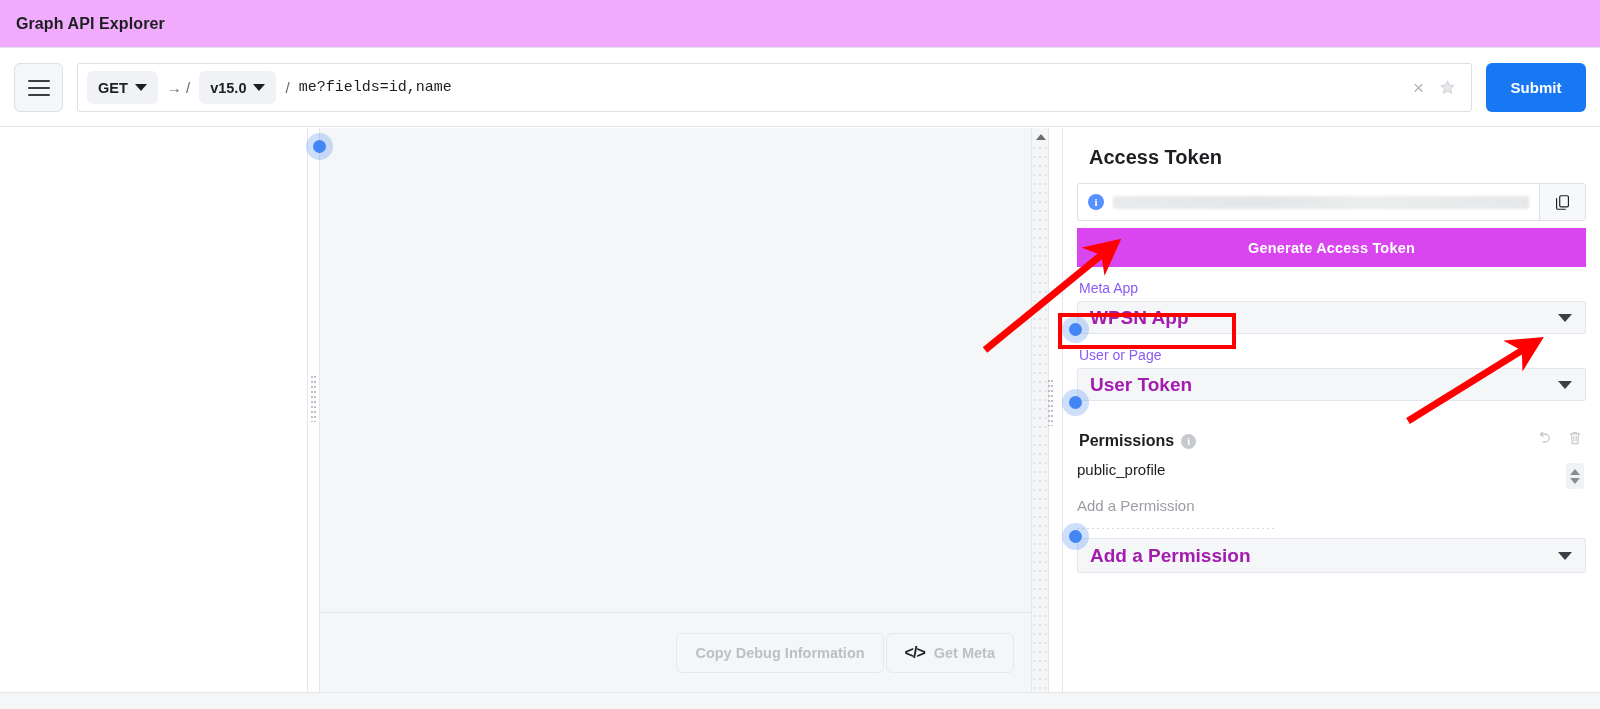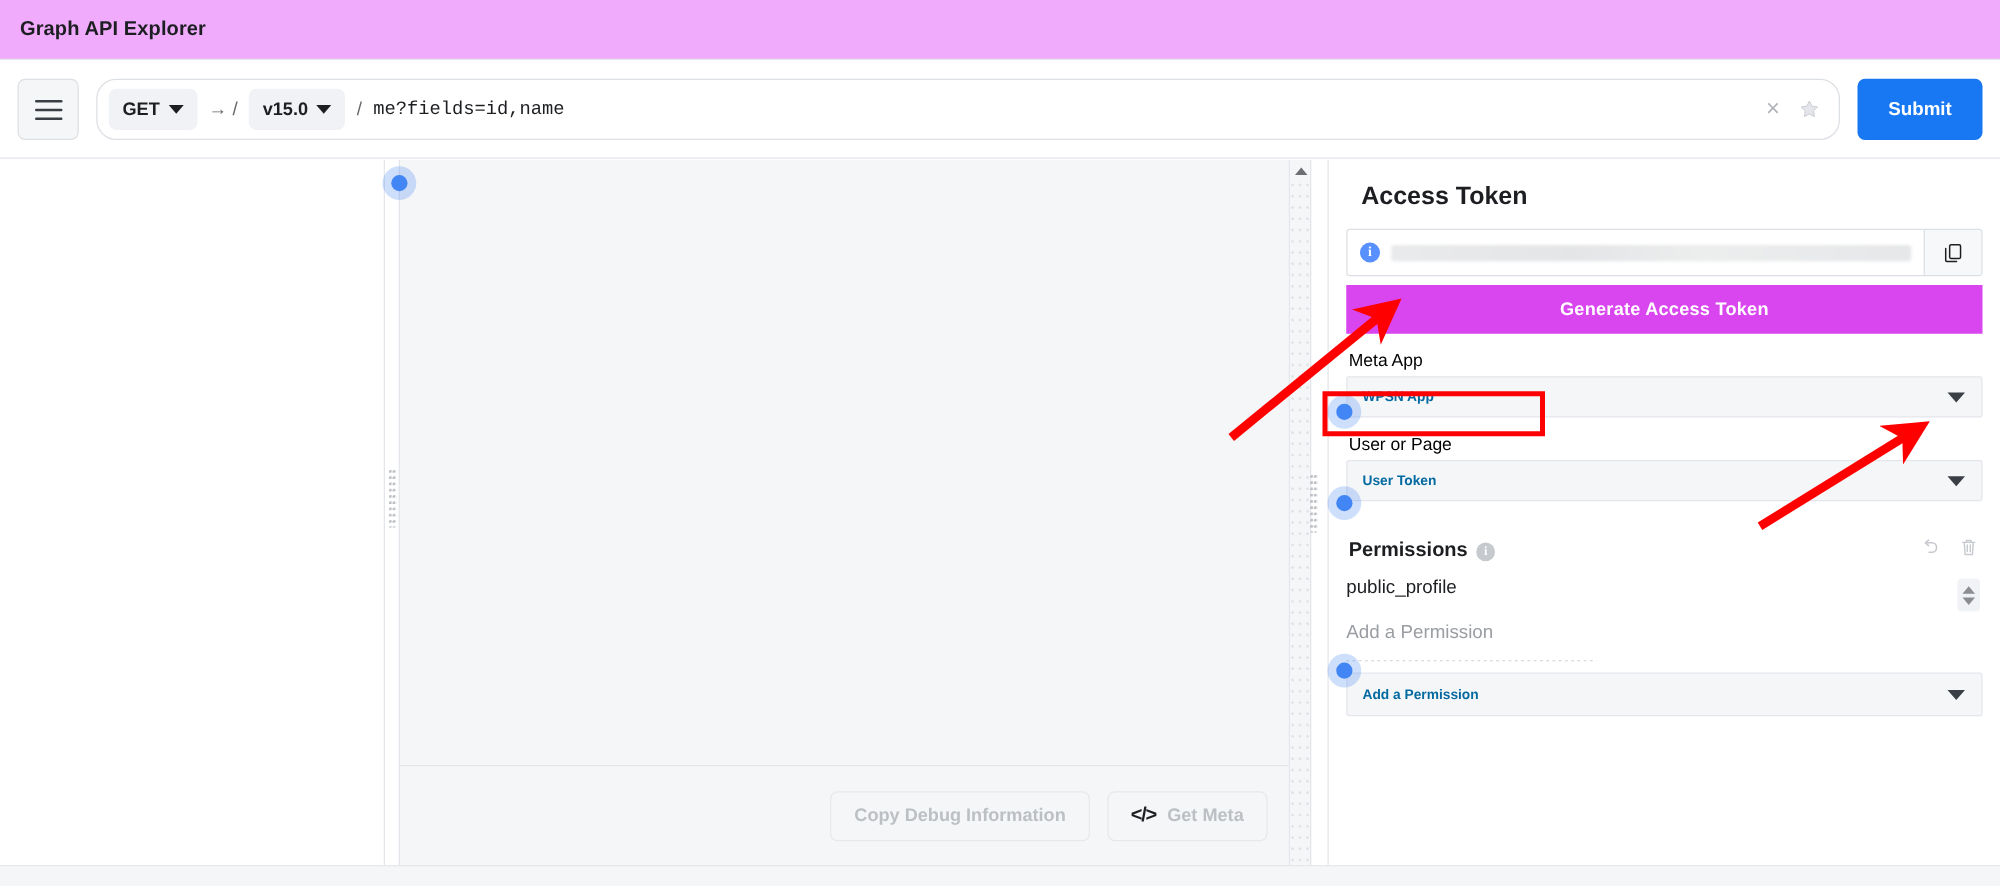--- a/index.html
+++ b/index.html
@@ -31,21 +31,21 @@
   .hamburger {
     width:49px; height:49px; border:1px solid #dcdfe3; border-radius:6px;
     background:#f5f6f7; display:flex; flex-direction:column;
     justify-content:center; align-items:center; gap:5px; cursor:pointer;
     flex:none;
   }
   .hamburger i { display:block; width:22px; height:2px; background:#3a3f45; border-radius:1px; }
 
   .urlbar {
     margin-left:14px; height:49px; flex:1;
-    border:1px solid #dcdfe3; border-radius:16px; background:#fff;
+    border:1px solid #dcdfe3; border-radius:3px; background:#fff;
     display:flex; align-items:center; padding:0 8px 0 9px; position:relative;
   }
   .pill {
     height:33px; background:#f0f2f5; border-radius:6px;
     display:flex; align-items:center; gap:7px; padding:0 11px;
     font-size:14.5px; font-weight:700; color:#1c1e21; cursor:pointer;
   }
   .caret {
     width:0;height:0;border-left:6px solid transparent;border-right:6px solid transparent;
     border-top:7px solid #1c1e21;
@@ -88,21 +88,21 @@
     background:#f5f6f7; border-left:1px solid #e4e6eb;
     display:flex; flex-direction:column;
   }
   .response-area { flex:1; position:relative; background:#f5f6f7; }
   .sb-btn { position:absolute; left:0; width:17px; height:18px; display:flex; align-items:center; justify-content:center; }
   .tri-up { width:0;height:0;border-left:5px solid transparent;border-right:5px solid transparent;border-bottom:6px solid #6d6f72; }
   .tri-dn { width:0;height:0;border-left:5px solid transparent;border-right:5px solid transparent;border-top:6px solid #6d6f72; }
 
   .action-bar {
     height:80px; background:#f5f6f7; border-top:1px solid #e4e6eb;
-    display:flex; align-items:center; justify-content:flex-end; gap:12px; padding-right:17px;
+    display:flex; align-items:center; justify-content:flex-end; gap:0; padding-right:17px;
   }
   .act-btn {
     height:40px; padding:0 18px; background:#f5f6f7;
     border:1px solid #e6e8ea; border-radius:6px; margin-left:2px;
     display:flex; align-items:center; gap:9px;
     font-size:14.5px; font-weight:700; color:#bcc0c4; cursor:default;
     font-family:"Liberation Sans", sans-serif; white-space:nowrap;
   }
   .code-glyph { font-size:16px; font-weight:700; color:#1c1e21; letter-spacing:-1px; }
 
@@ -146,28 +146,28 @@
     width:46px; border-left:1px solid #dcdfe3; background:#f7f8f9;
     display:flex; align-items:center; justify-content:center; cursor:pointer;
   }
 
   .gen-btn {
     margin-top:7px; width:100%; height:39px; background:#d946ef; border:none;
     color:#fff; font-size:14.5px; font-weight:700; cursor:pointer;
     font-family:"Liberation Sans", sans-serif; letter-spacing:.2px;
   }
 
-  .field-label { font-size:14px; color:#000000; margin:13px 0 5px 2px; }
+  .field-label { font-size:14px; color:#8b5cf6; margin:13px 0 5px 2px; }
 
   .select {
     position:relative; width:100%; height:33px; background:#f5f6f7;
     border:1px solid #e4e6eb; border-radius:2px;
     display:flex; align-items:center; padding:0 12px; cursor:pointer;
   }
-  .select .val { font-size:11px; font-weight:700; color:#0369a1; }
+  .select .val { font-size:19px; font-weight:700; color:#a21caf; }
   .select .chev {
     position:absolute; right:13px; top:50%; transform:translateY(-50%);
     width:0;height:0;border-left:7px solid transparent;border-right:7px solid transparent;
     border-top:8px solid #3a3f45;
   }
 
   .perm-head {
     display:flex; align-items:center; margin:28px 0 0 0; position:relative; height:24px;
   }
   .perm-head h3 { font-size:16px; font-weight:700; color:#1c1e21; margin-left:2px; }

